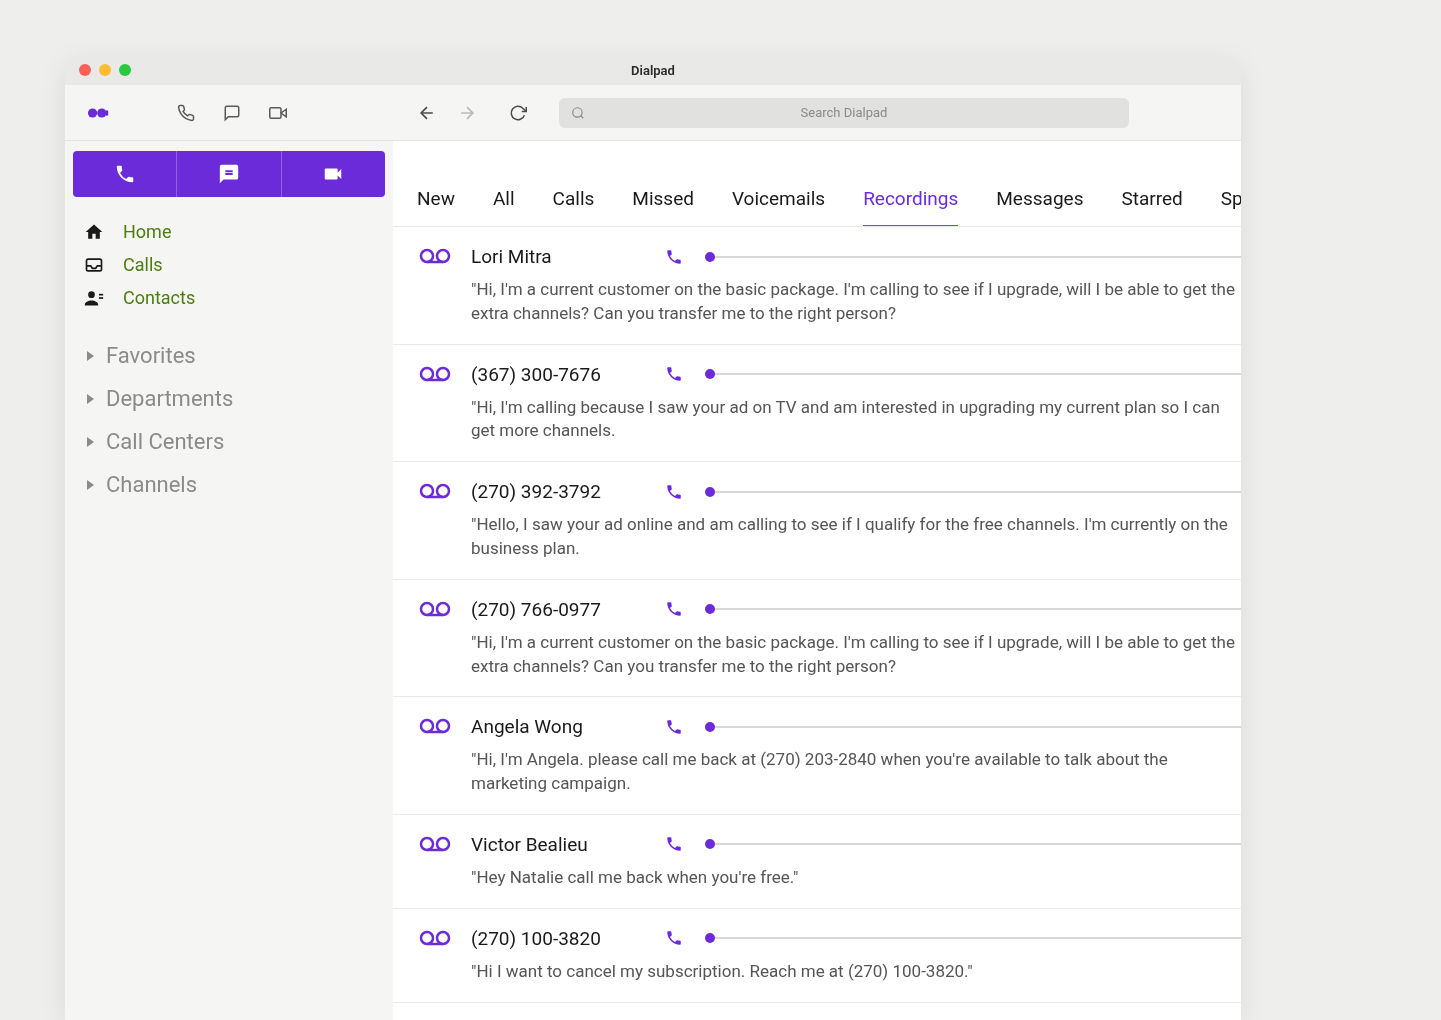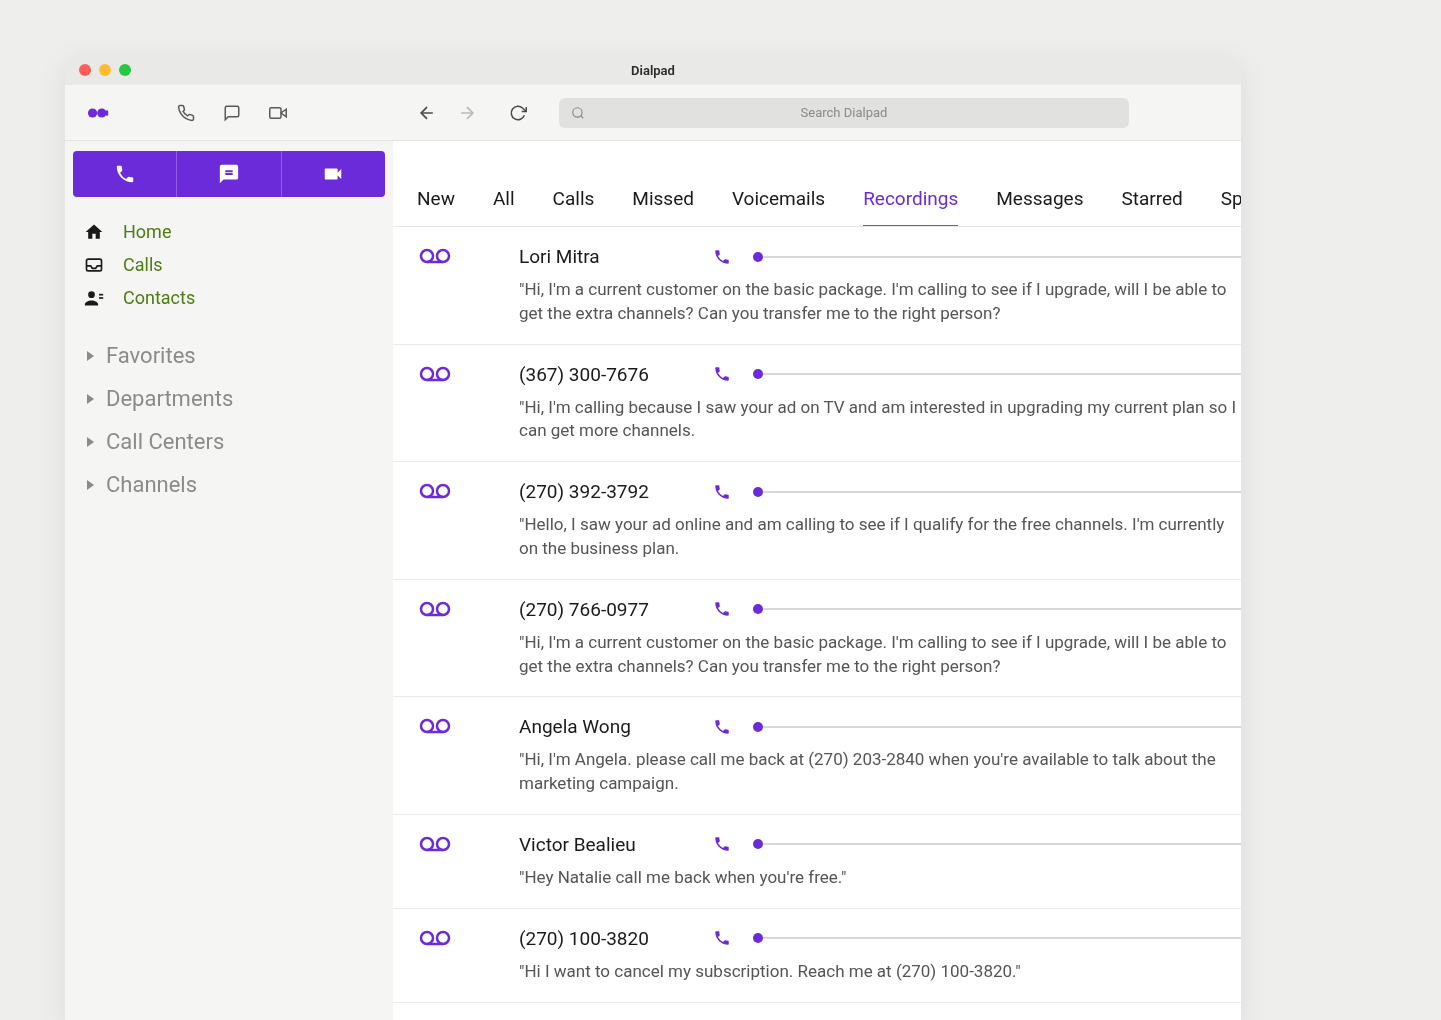--- a/index.html
+++ b/index.html
@@ -159,21 +159,21 @@
   padding-bottom: 13px;
 }
 .list { flex: 1; overflow: hidden; }
 .list-item {
   border-bottom: 1px solid #eaeaea;
   padding: 18px 0 18px 26px;
   display: flex;
   gap: 20px;
 }
 .vm-icon { color: #6c2bd9; padding-top: 2px; }
-.item-body { flex: 1; min-width: 0; margin-left: 48px; }
+.item-body { flex: 1; min-width: 0; }
 .item-header { display: flex; align-items: center; gap: 14px; }
 .item-title { font-size: 19px; color: #1a1a1a; min-width: 180px; }
 .call-icon { color: #6c2bd9; display:flex; }
 .progress {
   flex: 1;
   display: flex;
   align-items: center;
   gap: 0;
   position: relative;
   margin-left: 8px;

